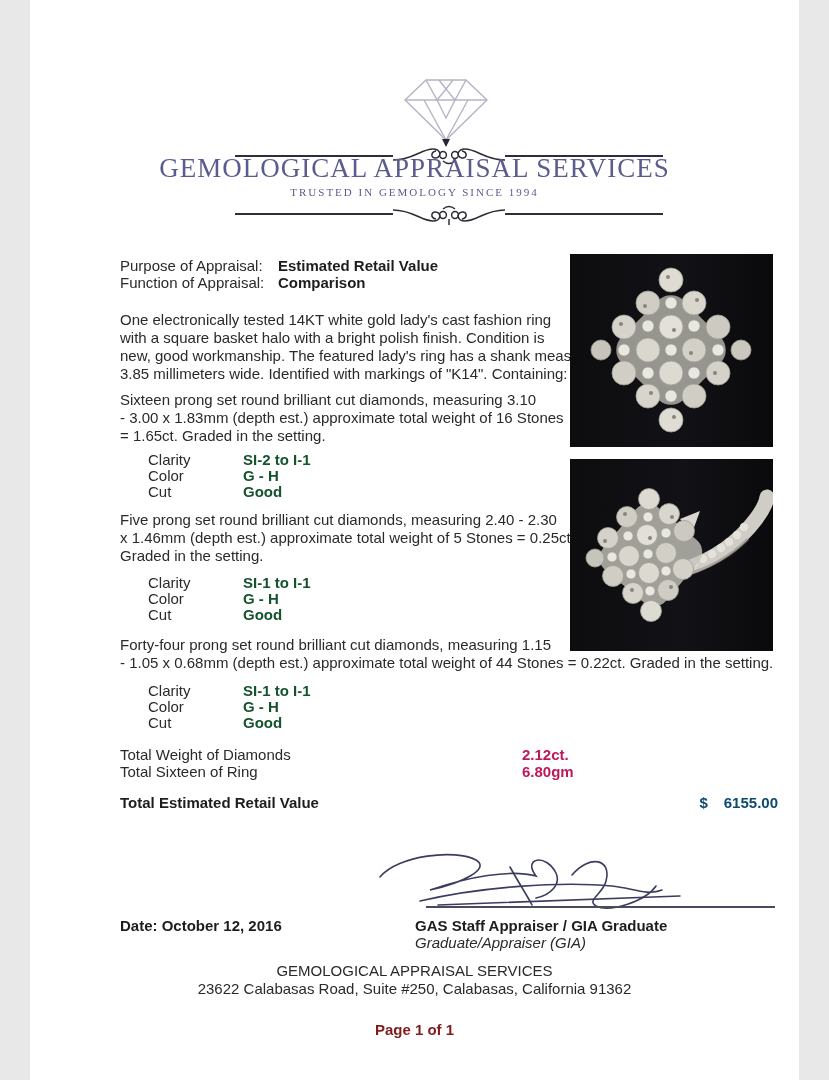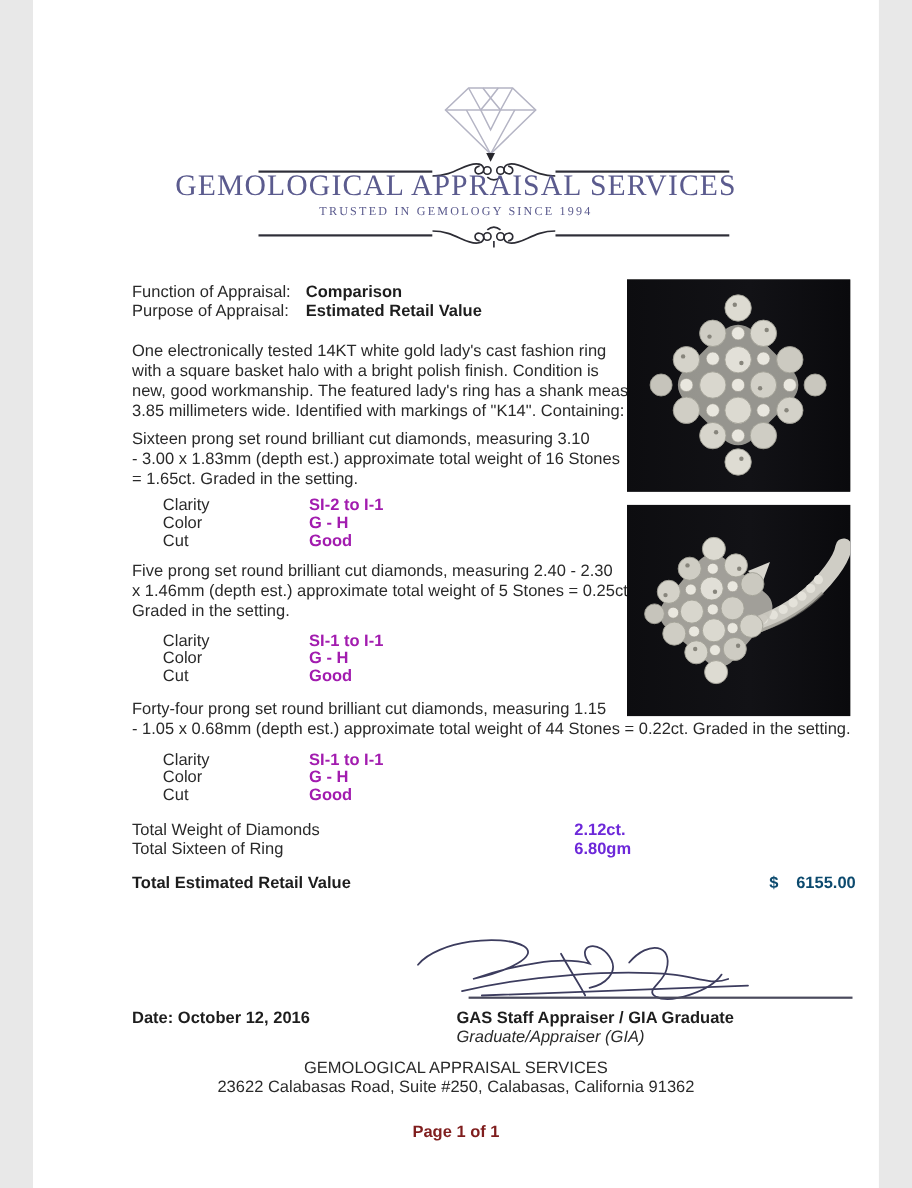--- a/index.html
+++ b/index.html
@@ -24,24 +24,24 @@
   .rule .hline{flex:1;height:2px;background:#2e2e38;}
   .rule .ornament{width:112px;height:28px;flex:0 0 auto;}
   
   .info-block{left:90px;top:257px;line-height:17px;}
   .info-label{display:inline-block;width:158px;}
   .info-value{font-weight:bold;color:#1d1d1d;}
   .para{left:90px;width:690px;line-height:18px;white-space:pre-line;}
   .grades{line-height:16px;}
   .grades .grow{height:16px;}
   .glabel{display:inline-block;width:95px;}
-  .gvalue{font-weight:bold;color:#a21caf;margin-left:38px;}
+  .gvalue{font-weight:bold;color:#14532d;}
   .totals{left:90px;top:747px;line-height:16.5px;}
   .tlabel{display:inline-block;width:402px;}
-  .tvalue{font-weight:bold;color:#6d28d9;text-align:center;}
+  .tvalue{font-weight:bold;color:#be185d;text-align:center;}
   .grand-row{left:90px;top:794px;width:658px;display:flex;justify-content:space-between;gap:43px;}
   .grand-label{font-weight:bold;color:#1d1d1d;}
   .grand-amount{font-weight:bold;color:#0c4a6e;}
   .grand-amount .cur{margin-right:16px;}
   
   .photo{background:#0b0b0d;}
   .photo svg{display:block;}
   
   .sig-line{left:396px;top:906px;width:349px;height:2px;background:#4a4a5c;}
   .date-line{left:90px;top:917px;font-weight:bold;color:#1d1d1d;}
@@ -97,24 +97,24 @@
         <circle cx="62" cy="15" r="3.4"></circle>
         <path d="M50,9 Q56,4 62,9"></path>
         <path d="M56,19 L56,25"></path>
       </g>
     </svg>
     <div class="hline"></div>
   </div>
 
   <div class="abs info-block">
     <div>
-      <span class="info-label">Function of Appraisal:</span><span class="info-value">Comparison</span>
+      <span class="info-label">Purpose of Appraisal:</span><span class="info-value">Estimated Retail Value</span>
     </div>
     <div>
-      <span class="info-label">Purpose of Appraisal:</span><span class="info-value">Estimated Retail Value</span>
+      <span class="info-label">Function of Appraisal:</span><span class="info-value">Comparison</span>
     </div>
   </div>
 
   <div class="abs para" style="top:311px;">One electronically tested 14KT white gold lady's cast fashion ring
 with a square basket halo with a bright polish finish. Condition is
 new, good workmanship. The featured lady's ring has a shank measuring
 3.85 millimeters wide. Identified with markings of "K14".  Containing:</div>
 
   <div class="abs para" style="top:391px;">Sixteen prong set round brilliant cut diamonds, measuring 3.10
 - 3.00 x 1.83mm (depth est.) approximate total weight of 16 Stones

